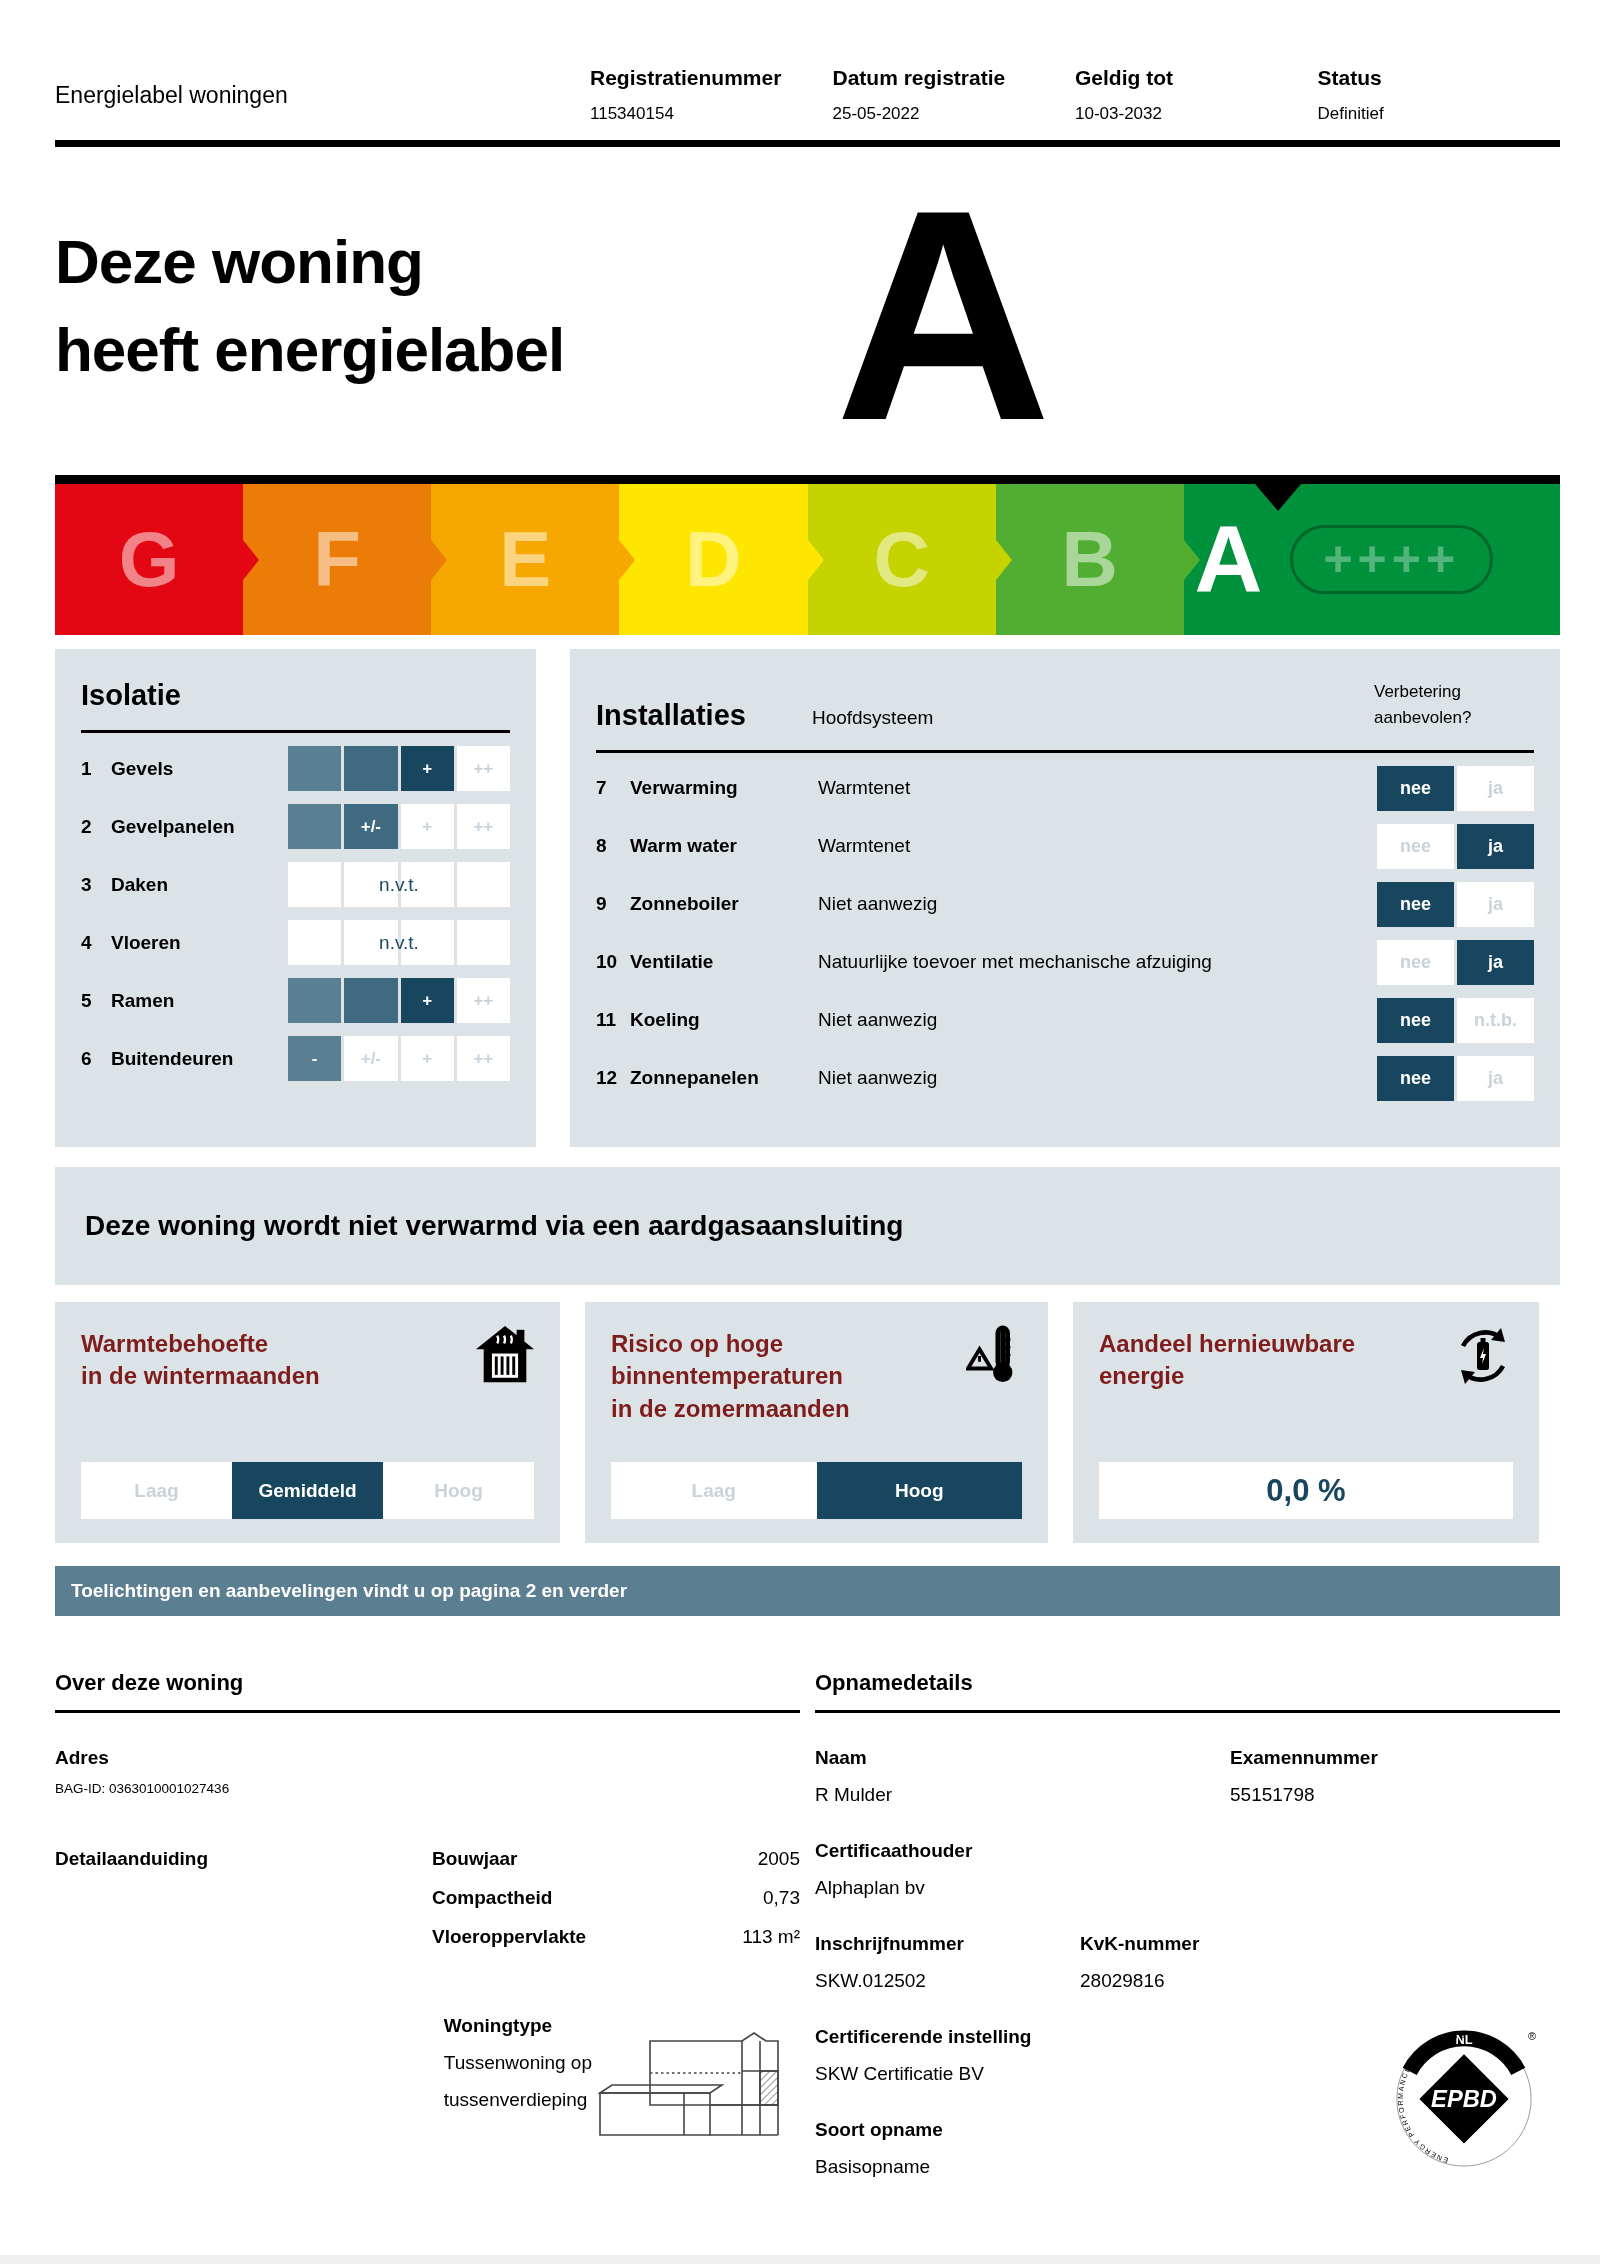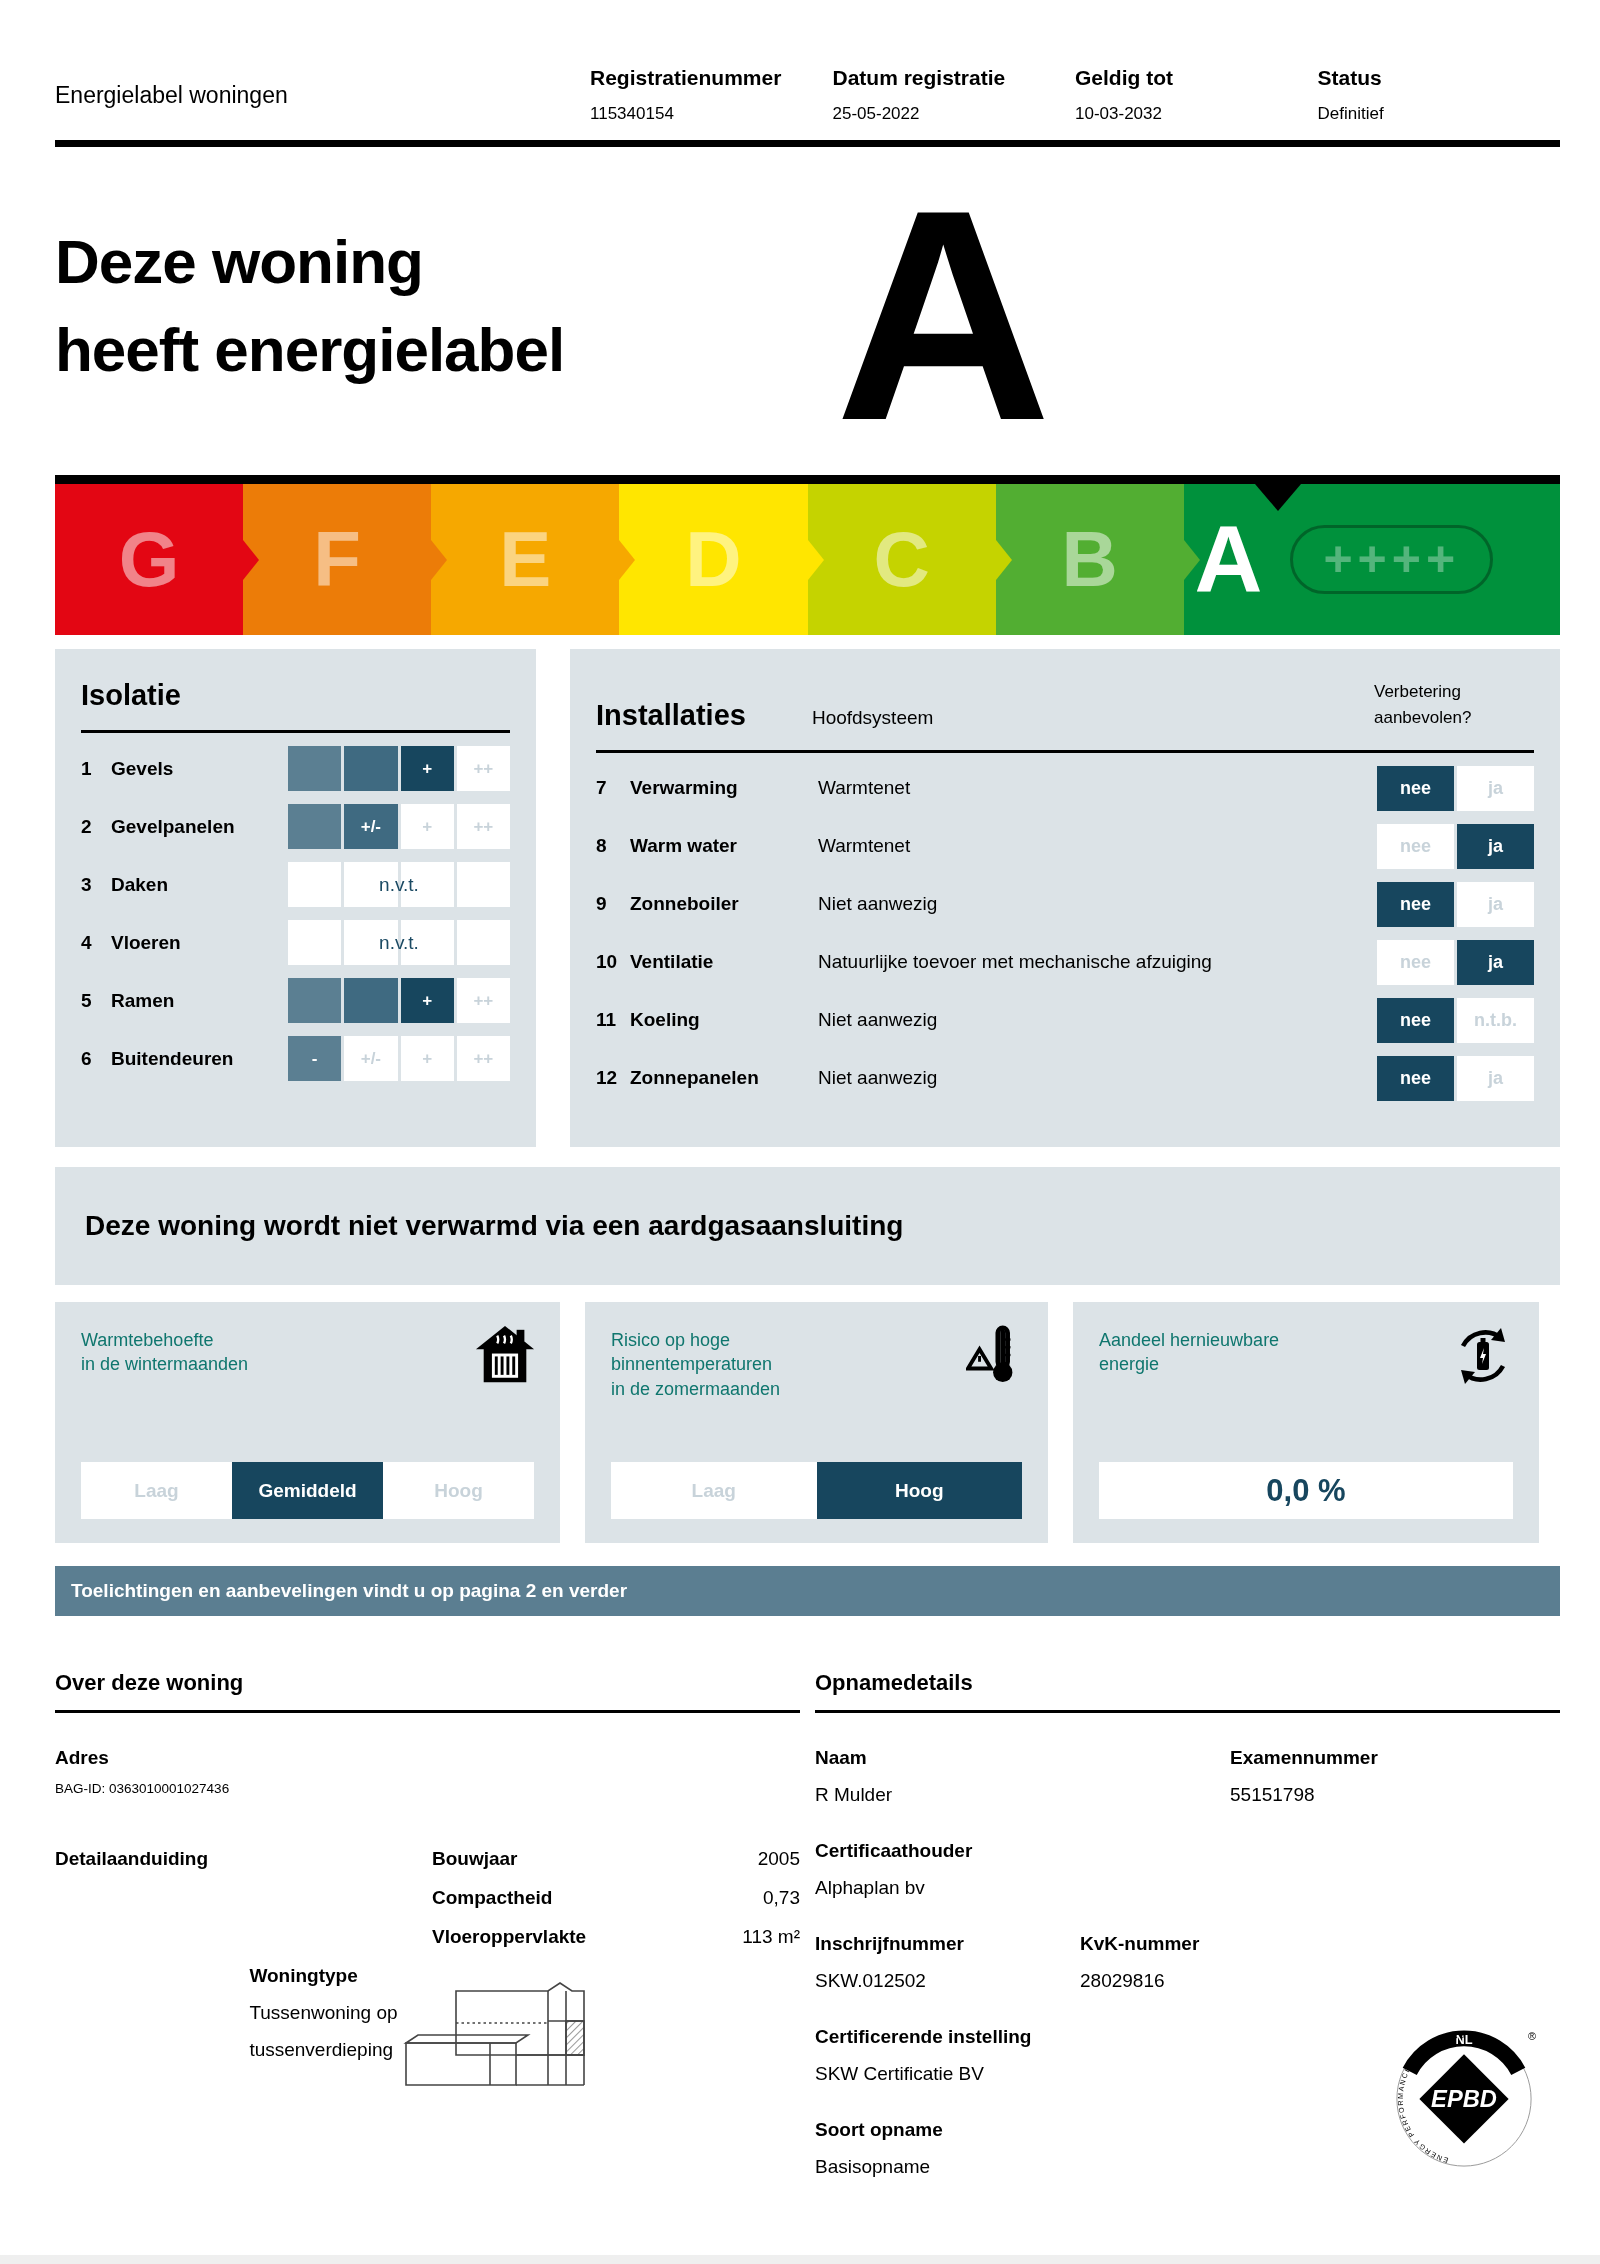--- a/index.html
+++ b/index.html
@@ -68,21 +68,21 @@
   .tog-cell.sel { background:#17465e; color:#fff; }
 
   
   .gas-banner { margin-top:20px; background:#dce3e7; height:118px; display:flex; align-items:center; padding-left:30px;
                 font-size:28px; font-weight:bold; }
 
   
   .indicators { display:flex; gap:25px; margin-top:17px; }
   .ind-panel { background:#dce3e7; height:241px; padding:26px 26px 24px 26px; position:relative; display:flex; flex-direction:column; }
   .ind-1 { width:505px; } .ind-2 { width:463px; } .ind-3 { width:466px; }
-  .ind-title { font-size:18px; font-weight:normal; color:#0f766e; line-height:1.35; white-space:pre-line; padding-right:70px; }
+  .ind-title { font-size:24px; font-weight:bold; color:#7f1d1d; line-height:1.35; white-space:pre-line; padding-right:70px; }
   .ind-icon { position:absolute; top:22px; right:24px; }
   .ind-options { display:flex; margin-top:auto; }
   .opt-cell { flex:1; height:57px; line-height:57px; text-align:center; font-size:19px; font-weight:bold; background:#fff; color:#c8d3da; }
   .opt-cell.sel { background:#17465e; color:#fff; }
   .ind-value { margin-top:auto; height:57px; line-height:57px; background:#fff; text-align:center;
                font-size:31px; font-weight:bold; color:#17465e; }
 
   
   .note-bar { margin-top:23px; background:#5b7e91; height:50px; display:flex; align-items:center; padding-left:16px;
               color:#fff; font-weight:bold; font-size:19px; }
@@ -93,21 +93,21 @@
   .dcol h3 { font-size:22px; font-weight:bold; }
   .dcol .rule2 { border:none; border-top:3px solid #000; margin-top:14px; }
   .blk { margin-top:34px; }
   .blk .lbl { font-size:19px; font-weight:bold; }
   .blk .val, .blk .line { font-size:19px; margin-top:15px; }
   .bag { font-size:13.5px; margin-top:12px; }
   .detail-row { display:flex; justify-content:space-between; margin-top:52px; }
   .facts { width:368px; }
   .fact { display:flex; justify-content:space-between; font-size:19px; margin-bottom:17px;gap:40px; }
   .fact .flbl { font-weight:bold; }
-  .wtype-row { display:flex; justify-content:center; }
+  .wtype-row { display:flex; justify-content:flex-end; margin-top:50px; }
   .two-col { display:flex; }
   .two-col .c1 { flex:1; }
   .two-col .c2 { width:330px; }
   .seal { position:absolute; right:22px; top:352px; }
 
   .footer-strip { position:absolute; left:0; bottom:0; width:100%; height:9px; background:#efefef; }
 </style>
 </head>
 <body>
 

